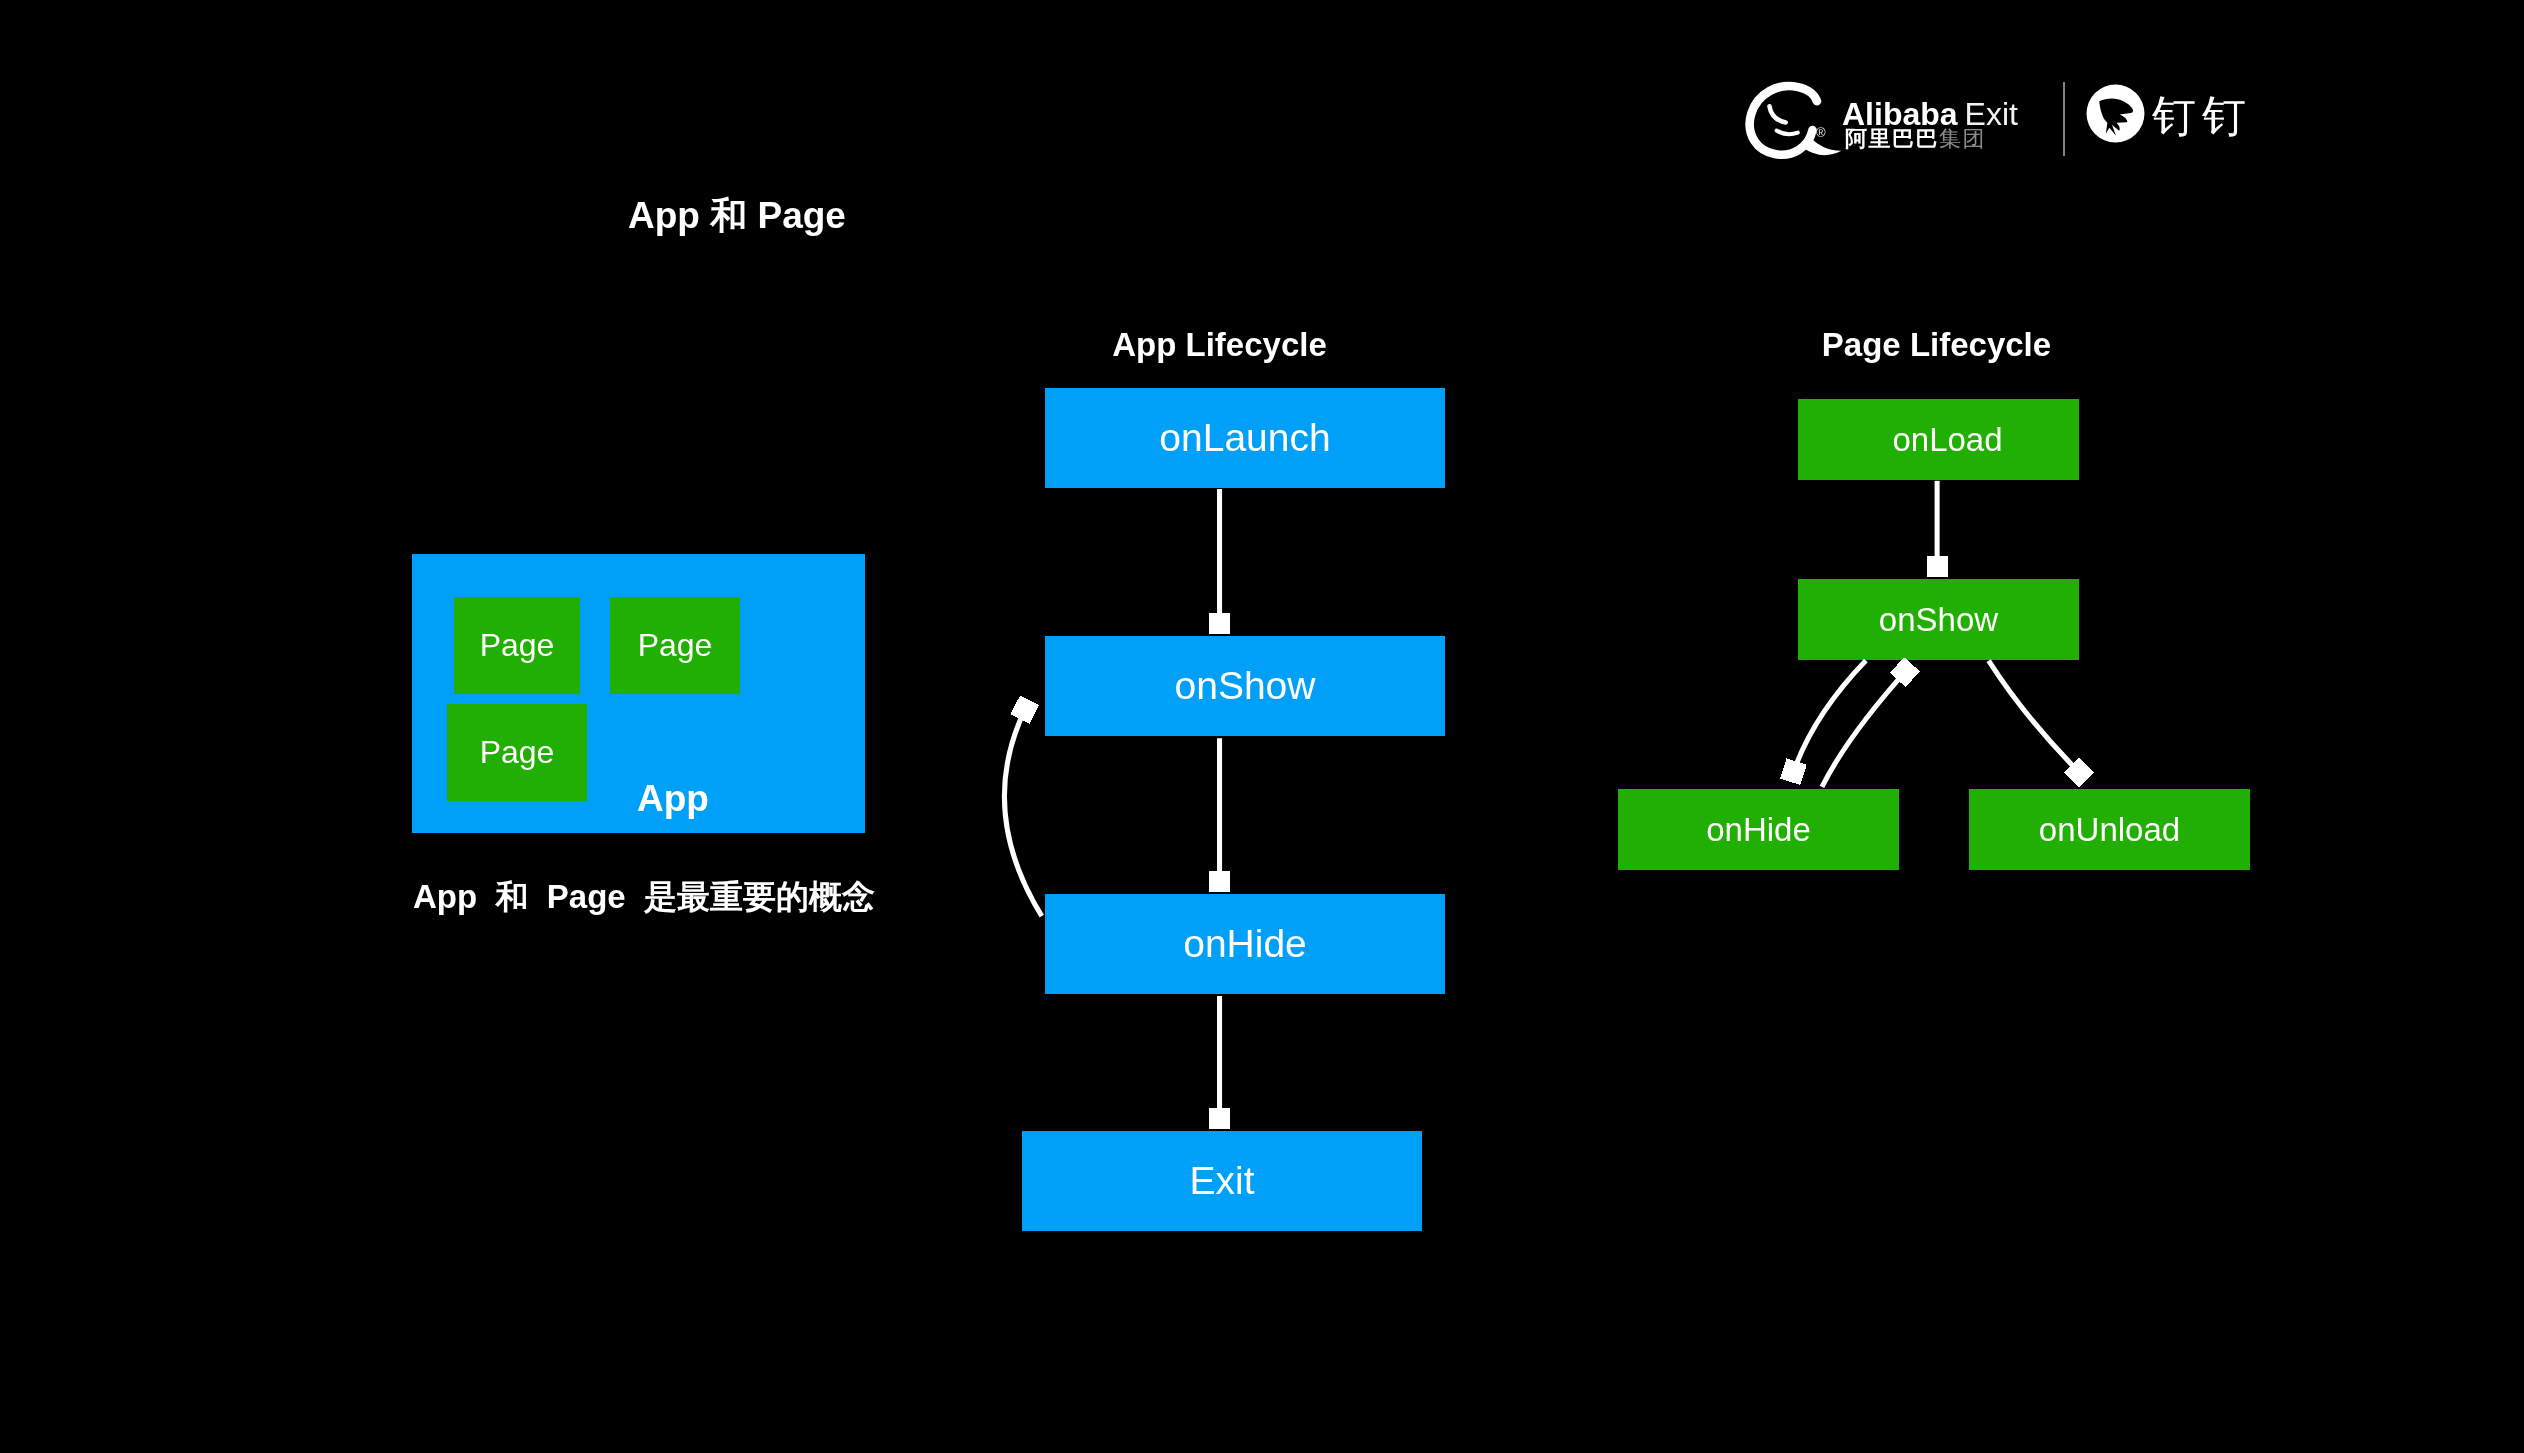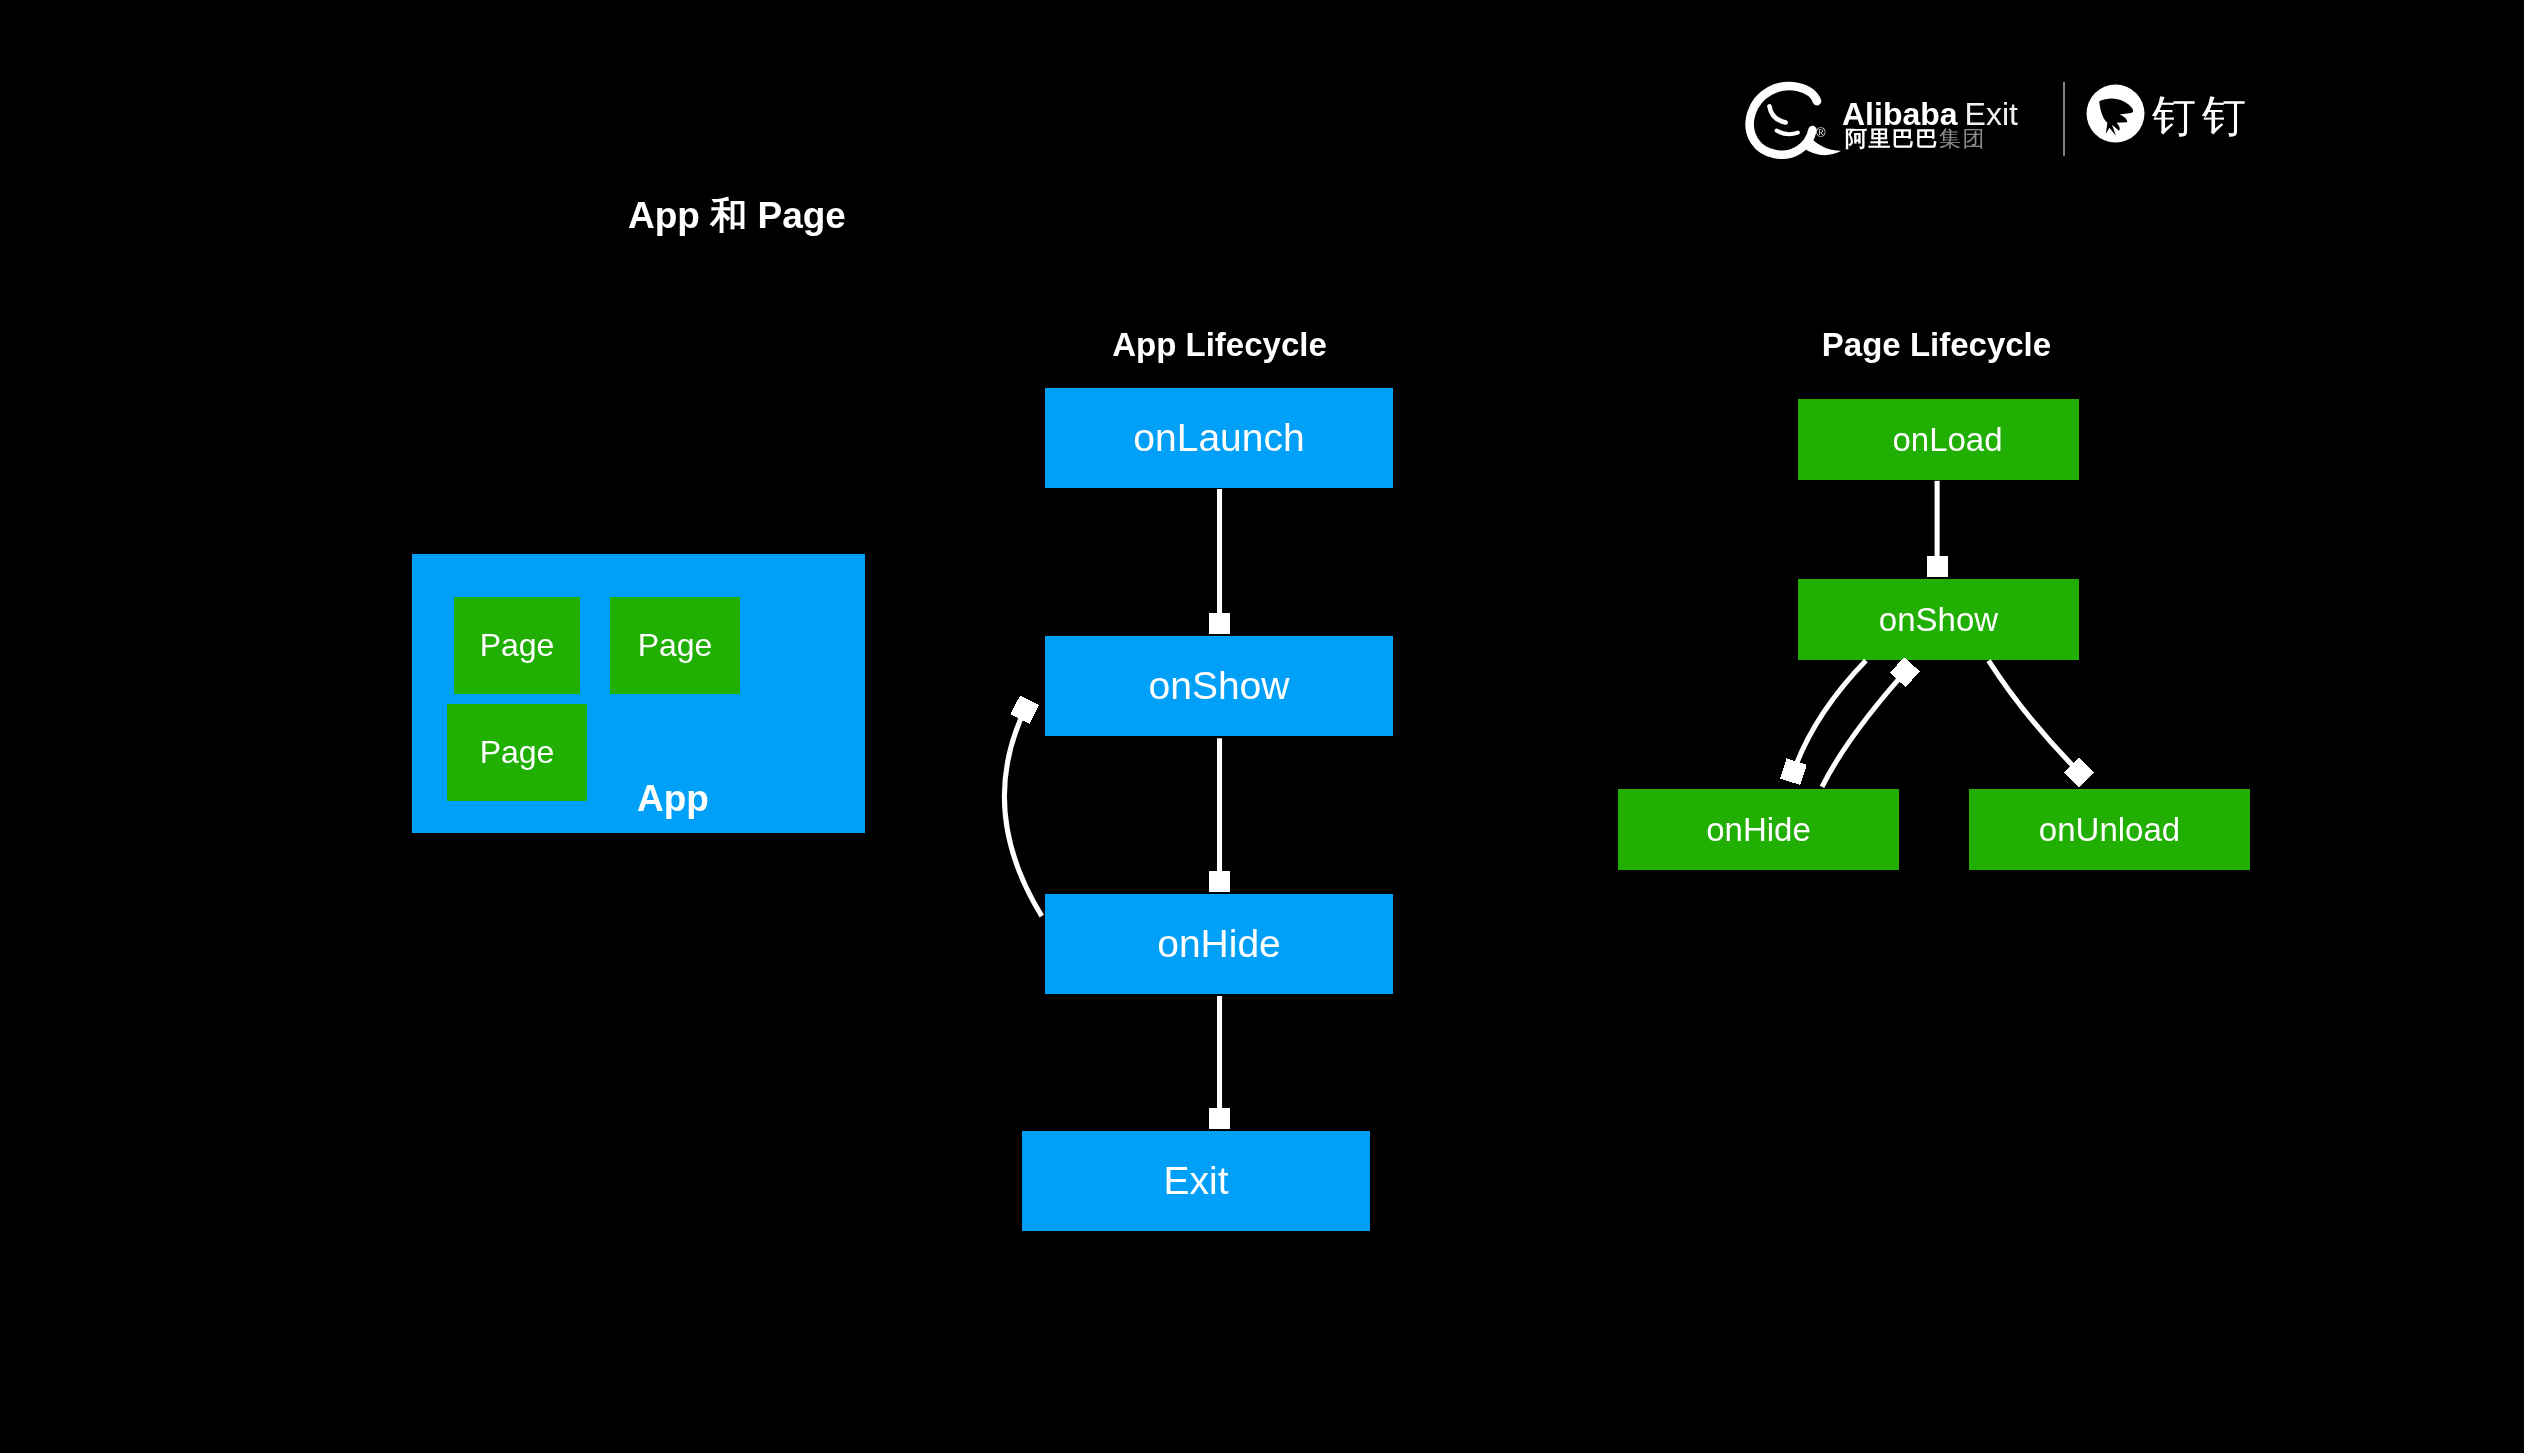--- a/index.html
+++ b/index.html
@@ -34,21 +34,21 @@
   .page-3{left:447px;top:704px;width:140px;height:97px;}
   .app-label{left:637px;top:778px;font-size:37px;font-weight:700;}
   .caption{left:413px;top:875px;font-size:33px;font-weight:700;white-space:pre;}
 
   
   .col-heading{font-size:33px;font-weight:700;text-align:center;width:353px;margin-top:12px;}
   .heading-app{left:1043px;top:314px;}
   .heading-page{left:1760px;top:314px;}
 
   .flow-box{display:flex;align-items:center;justify-content:center;color:var(--text);}
-  .blue-box{background:var(--blue);width:348px;height:100px;font-size:39px;font-weight:500;}
+  .blue-box{background:var(--blue);width:400px;height:100px;font-size:39px;font-weight:500;}
   .bb-1{left:1045px;top:388px;}
   .bb-2{left:1045px;top:636px;}
   .bb-3{left:1045px;top:894px;}
   .bb-4{left:1022px;top:1131px;text-align:right;}
 
   .green-box{background:var(--green);width:281px;height:81px;font-size:33px;font-weight:500;}
   .gb-1{left:1798px;top:399px;padding-left:18px;}
   .gb-2{left:1798px;top:579px;}
   .gb-3{left:1618px;top:789px;}
   .gb-4{left:1969px;top:789px;}
@@ -84,20 +84,21 @@
     <path d="M 28 36 C 52 24 80 32 93 50 C 96 54 95 58 90 59 L 68 62 C 78 66 84 72 83 77 L 62 78
              C 68 84 70 90 67 94 L 53 82 L 61 104 L 48 88 L 41 100 L 44 78 C 36 72 30 56 28 36 Z" fill="#000000"></path>
   </svg>
   <div class="abs dt-word">钉钉</div>
 
   <div class="abs app-box"></div>
   <div class="abs page-box page-1">Page</div>
   <div class="abs page-box page-2">Page</div>
   <div class="abs page-box page-3">Page</div>
   <div class="abs app-label">App</div>
+  <div class="abs caption">App  和  Page  是最重要的概念</div>
 
   <div class="abs col-heading heading-app">App Lifecycle</div>
   <div class="abs flow-box blue-box bb-1">onLaunch</div>
   <div class="abs flow-box blue-box bb-2">onShow</div>
   <div class="abs flow-box blue-box bb-3">onHide</div>
   <div class="abs flow-box blue-box bb-4">Exit</div>
 
   <div class="abs col-heading heading-page">Page Lifecycle</div>
   <div class="abs flow-box green-box gb-1">onLoad</div>
   <div class="abs flow-box green-box gb-2">onShow</div>

